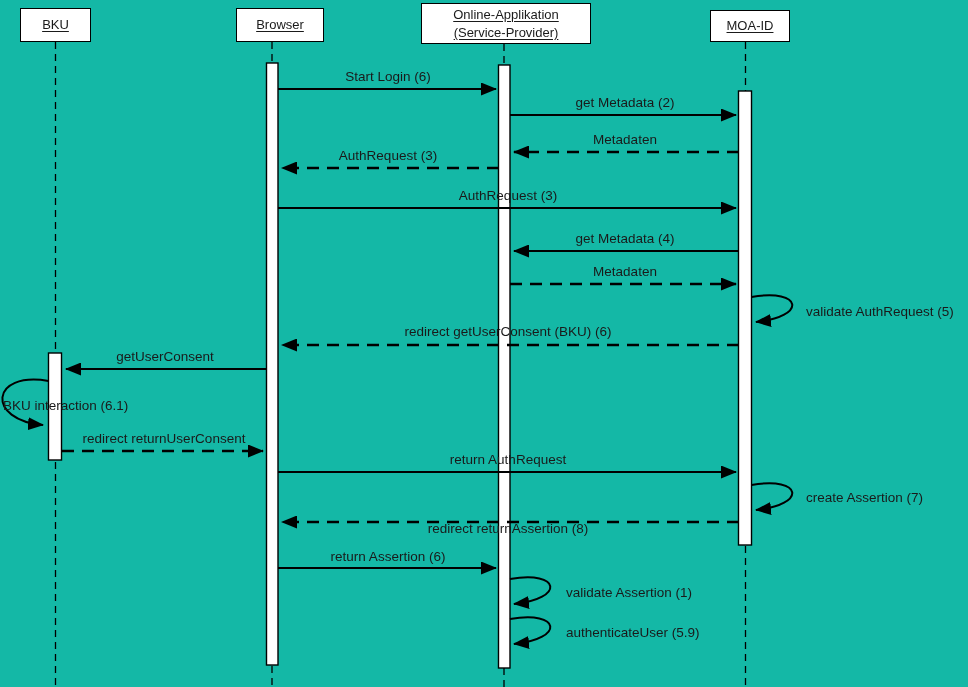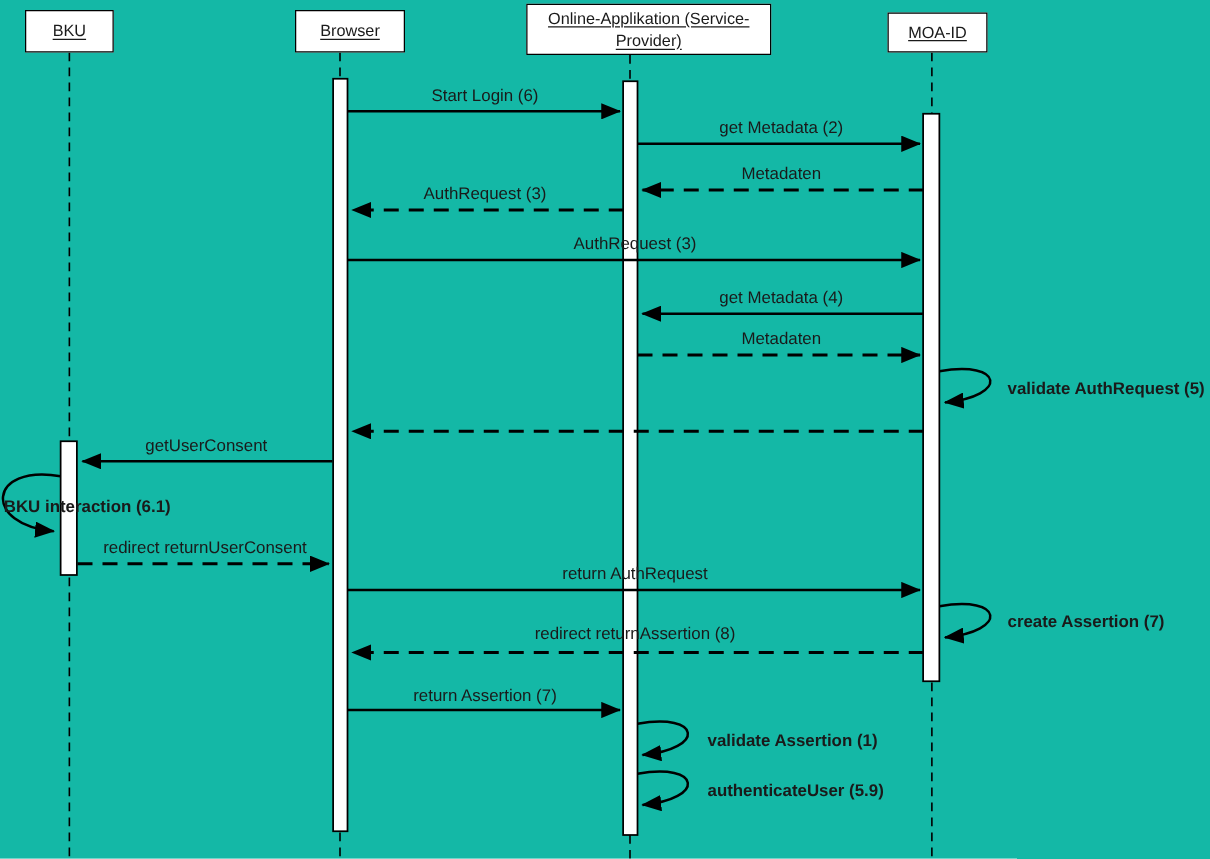--- a/index.html
+++ b/index.html
@@ -42,21 +42,20 @@
   .msg {
     position: absolute;
     transform: translate(-50%, -50%);
     white-space: nowrap;
     font-size: 13.5px;
     z-index: 4;
     background: transparent;
   }
   .msg.left-anchor {
     transform: translate(0, -50%);
-    font-weight: bold;
   }
 </style>
 </head>
 <body>
 
 <div id="stage">
 
   <svg id="diagram-svg" width="968" height="687" viewBox="0 0 968 687">
     <defs>
       <marker id="ah" viewBox="0 0 16 13" refX="15" refY="6.5" markerWidth="16" markerHeight="13" markerUnits="userSpaceOnUse" orient="auto-start-reverse">
@@ -99,38 +98,39 @@
       <path d="M 510 619 C 561 610, 565 639, 514 644" marker-end="url(#ah)"></path>
     </g>
   </svg>
 
   <div class="actor" style="left:20px; top:8px; width:71px; height:34px">
     <span>BKU</span>
   </div>
   <div class="actor" style="left:236px; top:8px; width:88px; height:34px">
     <span>Browser</span>
   </div>
-  <div class="actor" style="left:421px; top:3px; width:196px; height:41px">
+  <div class="actor" style="left:421px; top:3px; width:170px; height:41px">
     <span>Online-Applikation (Service-Provider)</span>
   </div>
   <div class="actor" style="left:710px; top:10px; width:80px; height:32px">
     <span>MOA-ID</span>
   </div>
 
   <div class="msg" style="left:388px; top:76px">Start Login (6)</div>
   <div class="msg" style="left:625px; top:102px">get Metadata (2)</div>
   <div class="msg" style="left:625px; top:139px">Metadaten</div>
   <div class="msg" style="left:388px; top:155px">AuthRequest (3)</div>
   <div class="msg" style="left:508px; top:195px">AuthRequest (3)</div>
   <div class="msg" style="left:625px; top:238px">get Metadata (4)</div>
   <div class="msg" style="left:625px; top:271px">Metadaten</div>
   <div class="msg left-anchor" style="left:806px; top:311px">validate AuthRequest (5)</div>
+  <div class="msg" style="left:508px; top:331px">redirect getUserConsent (BKU) (6)</div>
   <div class="msg" style="left:165px; top:356px">getUserConsent</div>
   <div class="msg left-anchor" style="left:3px; top:405px">BKU interaction (6.1)</div>
   <div class="msg" style="left:164px; top:438px">redirect returnUserConsent</div>
   <div class="msg" style="left:508px; top:459px">return AuthRequest</div>
   <div class="msg left-anchor" style="left:806px; top:497px">create Assertion (7)</div>
-  <div class="msg" style="left:508px; top:507px">redirect returnAssertion (8)</div>
-  <div class="msg" style="left:388px; top:556px">return Assertion (7)</div>
+  <div class="msg" style="left:508px; top:528px">redirect returnAssertion (8)</div>
+  <div class="msg" style="left:388px; top:556px">return Assertion (6)</div>
   <div class="msg left-anchor" style="left:566px; top:592px">validate Assertion (1)</div>
   <div class="msg left-anchor" style="left:566px; top:632px">authenticateUser (5.9)</div>
 
 </div>
 
 </body></html>

